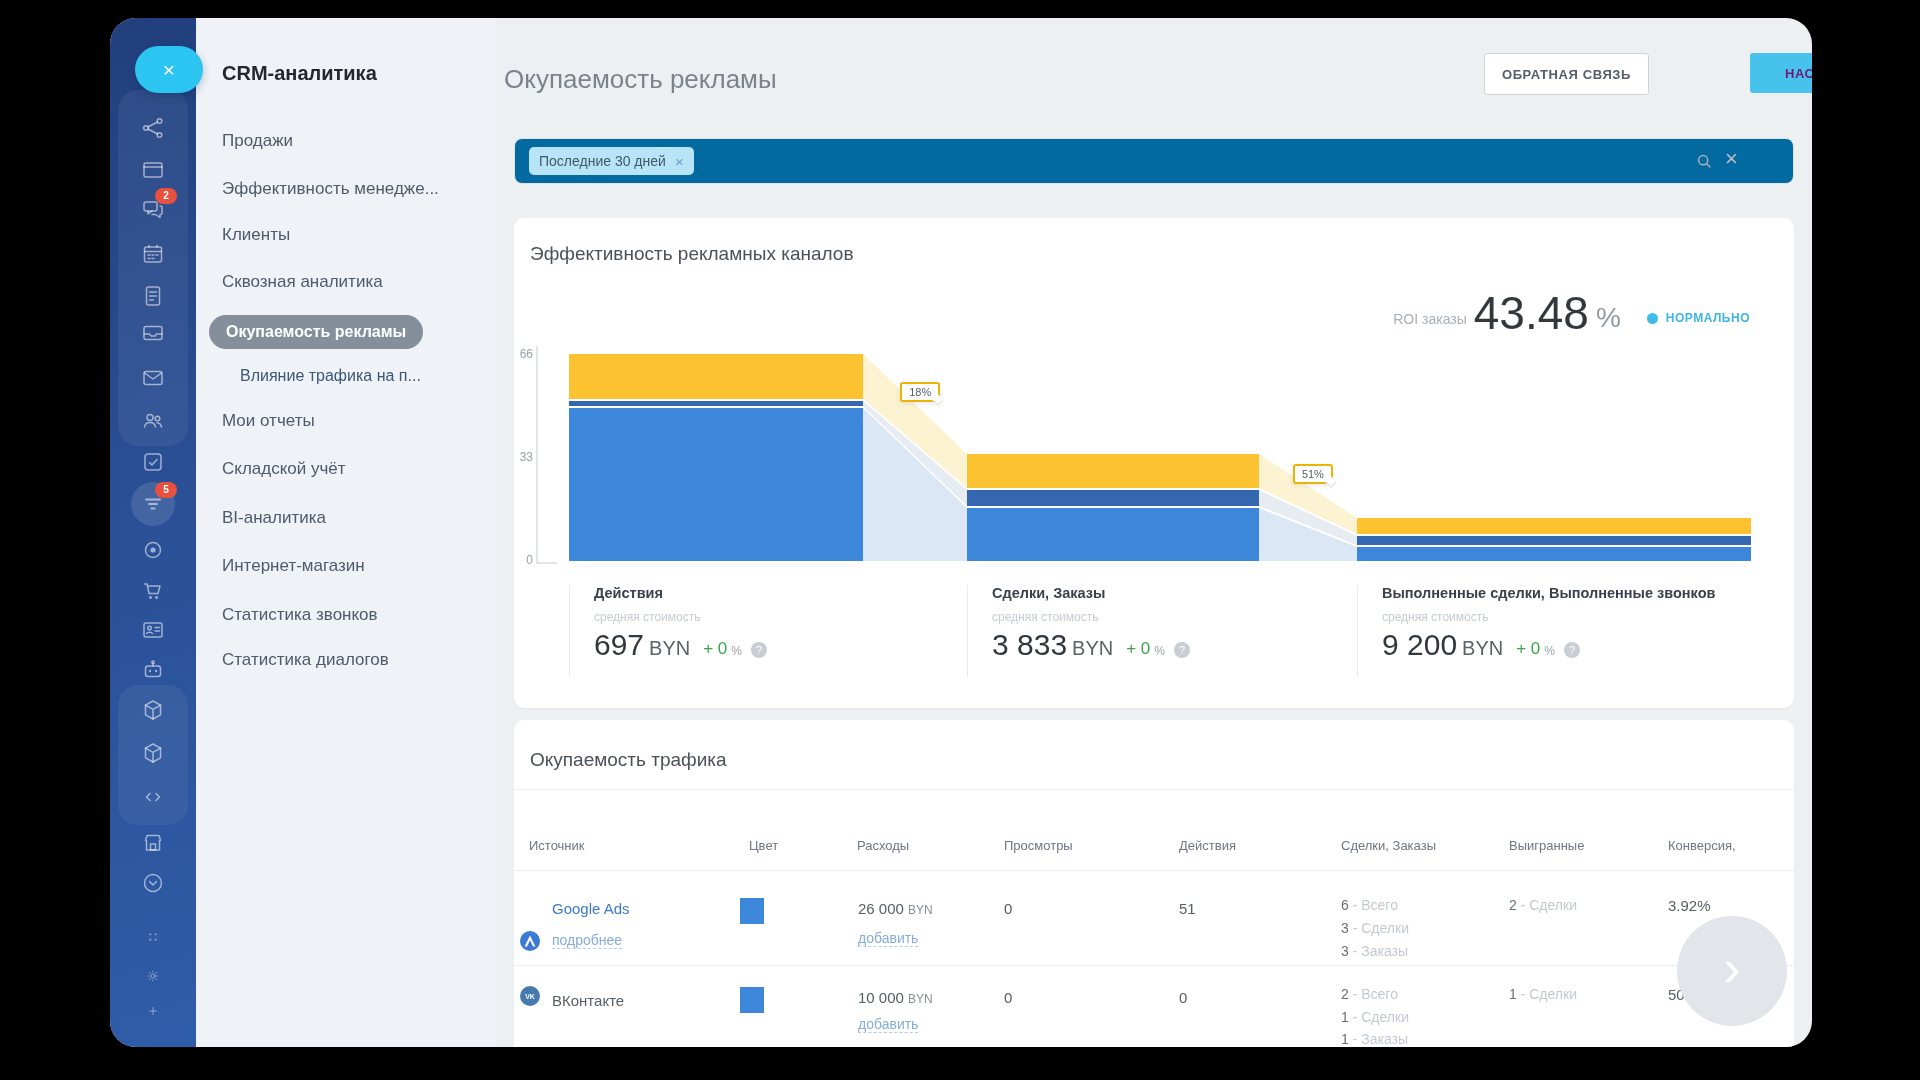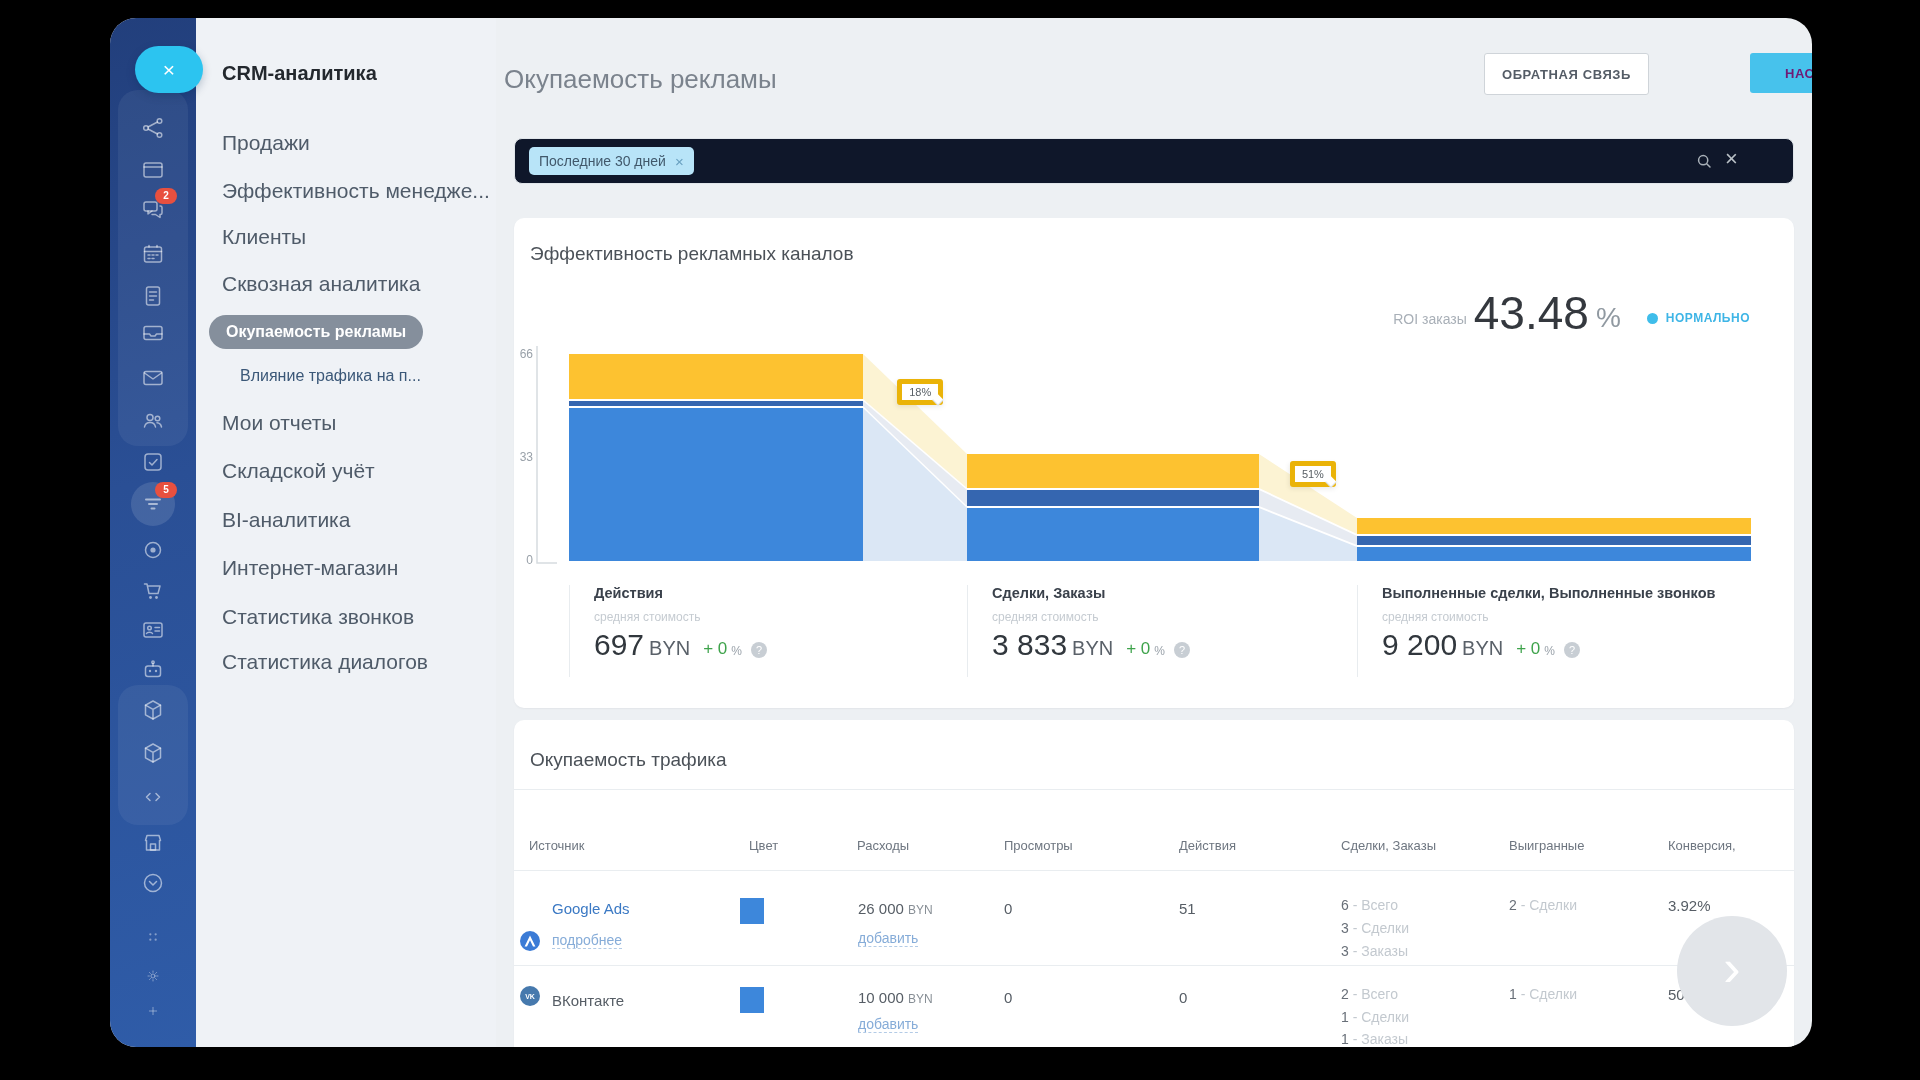--- a/index.html
+++ b/index.html
@@ -15,32 +15,32 @@
   .rail-ic.mini{color:rgba(255,255,255,.42);}
   .rail-hl{position:absolute;left:21px;width:44px;height:44px;border-radius:50%;background:rgba(255,255,255,.12);}
   .badge{position:absolute;top:-2px;right:-4px;min-width:16px;height:16px;border-radius:9px;
     background:#e8503f;color:#fff;font-size:10px;line-height:16px;text-align:center;padding:0 3px;font-weight:bold;}
   #close-btn{position:absolute;left:25px;top:28px;width:68px;height:47px;background:#2cc4f0;border-radius:24px;
     color:#fff;font-size:21px;display:flex;align-items:center;justify-content:center;cursor:pointer;
     box-shadow:0 3px 8px rgba(0,40,80,.25);z-index:5;}
   
   #menu{position:absolute;left:86px;top:0;width:300px;height:100%;background:#eff2f6;}
   #menu-title{position:absolute;left:26px;top:44px;font-size:20px;font-weight:bold;color:#23282e;}
-  .menu-item{position:absolute;left:26px;font-size:21px;color:#4f5b69;cursor:pointer;white-space:nowrap;}
+  .menu-item{position:absolute;left:26px;font-size:17px;color:#4f5b69;cursor:pointer;white-space:nowrap;}
   .menu-item.sub{left:44px;color:#3b5878;font-size:16px;}
   .menu-sel{position:absolute;left:13px;background:#858f9c;color:#fff;font-size:16px;font-weight:bold;
     padding:0 17px;height:34px;line-height:34px;border-radius:17px;cursor:pointer;white-space:nowrap;}
   
   #page-title{position:absolute;left:394px;top:46px;font-size:26px;color:#7b838d;}
   .btn{position:absolute;top:35px;height:40px;border-radius:3px;font-size:13px;letter-spacing:.6px;
     display:flex;align-items:center;justify-content:center;cursor:pointer;font-weight:bold;}
   #btn-feedback{left:1374px;width:163px;background:#fff;border:1px solid #cfd4d9;color:#545c66;}
   #btn-settings{left:1640px;width:156px;background:#47c2ec;color:#701a75;}
   
-  #filterbar{position:absolute;left:404px;top:120px;width:1280px;height:46px;background:#0f172a;border-radius:8px;
+  #filterbar{position:absolute;left:404px;top:120px;width:1280px;height:46px;background:#0369a1;border-radius:8px;
     border:1px solid #e0e5e9;box-sizing:border-box;cursor:text;}
   #filter-tag{position:absolute;left:14px;top:8px;height:28px;background:#b8e4f8;border-radius:5px;
     display:flex;align-items:center;padding:0 10px;font-size:14px;color:#41586b;cursor:pointer;}
   #filter-tag .x{margin-left:9px;color:#69a0c0;font-size:15px;cursor:pointer;}
   #filter-search{position:absolute;left:1179px;top:12px;color:#a8b0b8;cursor:pointer;}
   #filter-clear{position:absolute;left:1210px;top:7px;color:#b9c0c6;font-size:22px;cursor:pointer;}
   
   .card{position:absolute;left:404px;width:1280px;background:#fff;border-radius:10px;
     box-shadow:0 1px 2px rgba(60,70,80,.06);}
   #card1{top:200px;height:490px;}
@@ -49,21 +49,21 @@
   .hline{position:absolute;left:0;width:100%;height:1px;background:#e9edf0;}
   
   #roi{position:absolute;right:44px;top:72px;display:flex;align-items:flex-end;}
   #roi .lab{font-size:14px;color:#a8afb7;margin-bottom:9px;}
   #roi .val{font-size:46px;color:#34383e;line-height:1;margin:0 7px;}
   #roi .unit{font-size:28px;color:#9099a1;margin-bottom:2px;}
   #roi .dot{width:11px;height:11px;border-radius:50%;background:#3fbdea;margin:0 8px 12px 26px;}
   #roi .status{font-size:12px;color:#3eb5e6;font-weight:bold;letter-spacing:.5px;margin-bottom:11px;}
   
   .tick{position:absolute;left:0;width:19px;text-align:right;font-size:12px;color:#99a1a9;}
-  .bubble{position:absolute;background:#fff;border:5px solid #eab308;border-radius:3px;font-size:11px;
+  .bubble{position:absolute;background:#fff;border:2px solid #eab308;border-radius:3px;font-size:11px;
     color:#596066;padding:2px 7px;transform:translate(-50%,-50%);box-shadow:0 2px 5px rgba(0,0,0,.08);z-index:3;}
   .bubble:after{content:'';position:absolute;right:-4px;bottom:-4px;width:7px;height:7px;background:#fff;
     border-right:1px solid #dde2e7;border-bottom:1px solid #dde2e7;transform:rotate(45deg);}
   .stat{position:absolute;top:367px;border-left:1px solid #e8ecef;padding-left:24px;height:92px;}
   .stat-title{font-size:14.5px;font-weight:bold;color:#3a414b;}
   .stat-sub{font-size:12px;color:#c5cbd1;margin-top:9px;}
   .stat-val{margin-top:6px;display:flex;align-items:flex-end;}
   .stat-val .num{font-size:30px;color:#31373d;line-height:1;}
   .stat-val .cur{font-size:20px;color:#5a6169;margin-left:5px;}
   .stat-val .delta{font-size:17px;color:#3ea34b;margin-left:13px;margin-bottom:1px;}

